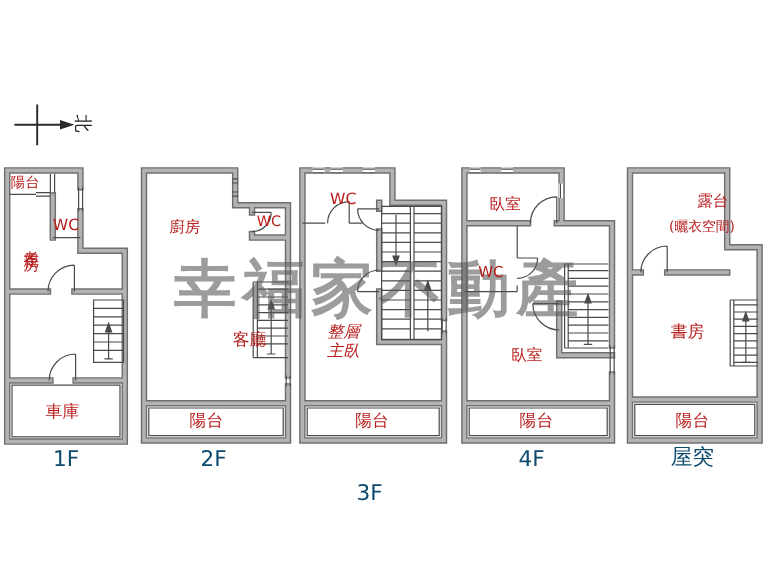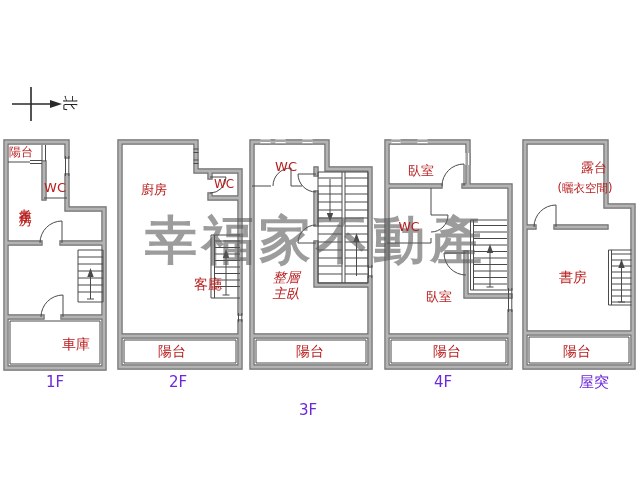--- a/index.html
+++ b/index.html
@@ -12,21 +12,21 @@
   .thin{stroke:#4a4a4a;stroke-width:1;fill:none;}
   .whitepatch{fill:#ffffff;stroke:none;}
   .arrowhead{fill:#4a4a4a;stroke:none;}
   .compass-line{stroke:#2a2a2a;stroke-width:1.6;fill:none;}
   .compass-head{fill:#2a2a2a;stroke:none;}
   .labels{position:absolute;left:0;top:0;width:640px;height:480px;pointer-events:none;}
   .room-label{position:absolute;transform:translate(-50%,-50%);color:#b91c1c;
               white-space:pre-line;text-align:center;line-height:1.18;}
   .fs11{font-size:11.5px;} .fs12{font-size:12px;} .fs125{font-size:12.5px;}
   .fs13{font-size:13px;} .fs135{font-size:13.5px;} .fs14{font-size:14px;}
-  .floor-label{color:#6d28d9;font-size:15px;}
+  .floor-label{color:#0c4a6e;font-size:18px;}
   .vertical{writing-mode:vertical-rl;text-orientation:upright;letter-spacing:2px;}
   .north-label{position:absolute;transform:translate(-50%,-50%) rotate(90deg);
                font-size:15px;color:#222;}
   .watermark{position:absolute;left:316px;top:241px;transform:translate(-50%,-50%);
              font-size:52px;font-weight:700;letter-spacing:5px;white-space:nowrap;
              color:rgba(90,90,90,0.6);z-index:5;}
   .labels{z-index:6;}
 </style>
 </head>
 <body>
@@ -124,21 +124,21 @@
   </svg>
 
   <div class="watermark">幸福家不動產</div>
 
   <div class="labels">
     <div class="north-label" style="left:69px;top:103px;">北</div>
 
     <div class="room-label fs12" style="left:21px;top:152px;">陽台</div>
     <div class="room-label fs13 vertical" style="left:25px;top:201px;">孝親房</div>
     <div class="room-label fs13" style="left:55px;top:188px;">WC</div>
-    <div class="room-label fs14" style="left:52px;top:344px;margin-left:24px;">車庫</div>
+    <div class="room-label fs14" style="left:52px;top:344px;">車庫</div>
     <div class="room-label floor-label" style="left:55px;top:383px;">1F</div>
 
     <div class="room-label fs13" style="left:154px;top:190px;">廚房</div>
     <div class="room-label fs12" style="left:224px;top:184px;">WC</div>
     <div class="room-label fs14" style="left:172px;top:284px;margin-left:36px;">客廳</div>
     <div class="room-label fs14" style="left:172px;top:351px;">陽台</div>
     <div class="room-label floor-label" style="left:178px;top:383px;">2F</div>
 
     <div class="room-label fs13" style="left:286px;top:167px;">WC</div>
     <div class="room-label fs135" style="left:286px;top:286px;font-style:italic;">整層
@@ -149,16 +149,16 @@
     <div class="room-label fs13" style="left:421px;top:171px;">臥室</div>
     <div class="room-label fs125" style="left:409px;top:227px;">WC</div>
     <div class="room-label fs13" style="left:439px;top:297px;">臥室</div>
     <div class="room-label fs14" style="left:447px;top:351px;">陽台</div>
     <div class="room-label floor-label" style="left:443px;top:383px;">4F</div>
 
     <div class="room-label fs13" style="left:566px;top:168px;margin-left:28px;">露台</div>
     <div class="room-label fs11" style="left:585px;top:189px;">(曬衣空間)</div>
     <div class="room-label fs14" style="left:573px;top:277px;">書房</div>
     <div class="room-label fs14" style="left:577px;top:351px;">陽台</div>
-    <div class="room-label floor-label" style="left:594px;top:383px;">屋突</div>
+    <div class="room-label floor-label" style="left:577px;top:383px;font-family:Liberation Mono, monospace;">屋突</div>
   </div>
 
 </div>
 
 </body></html>

